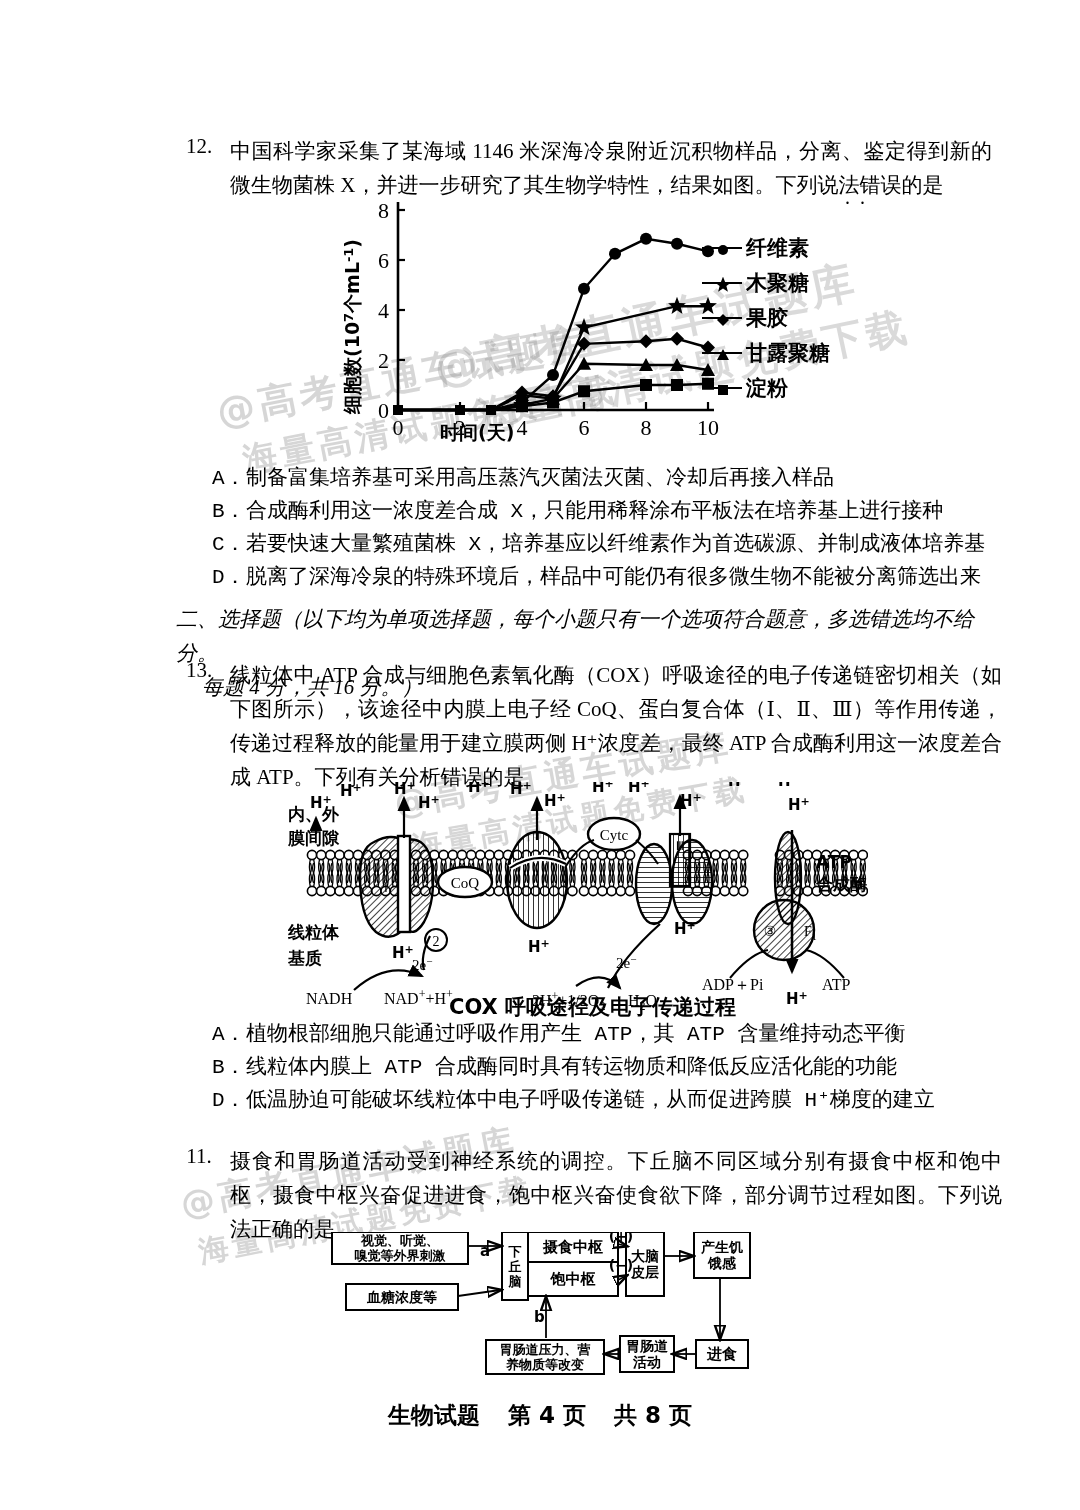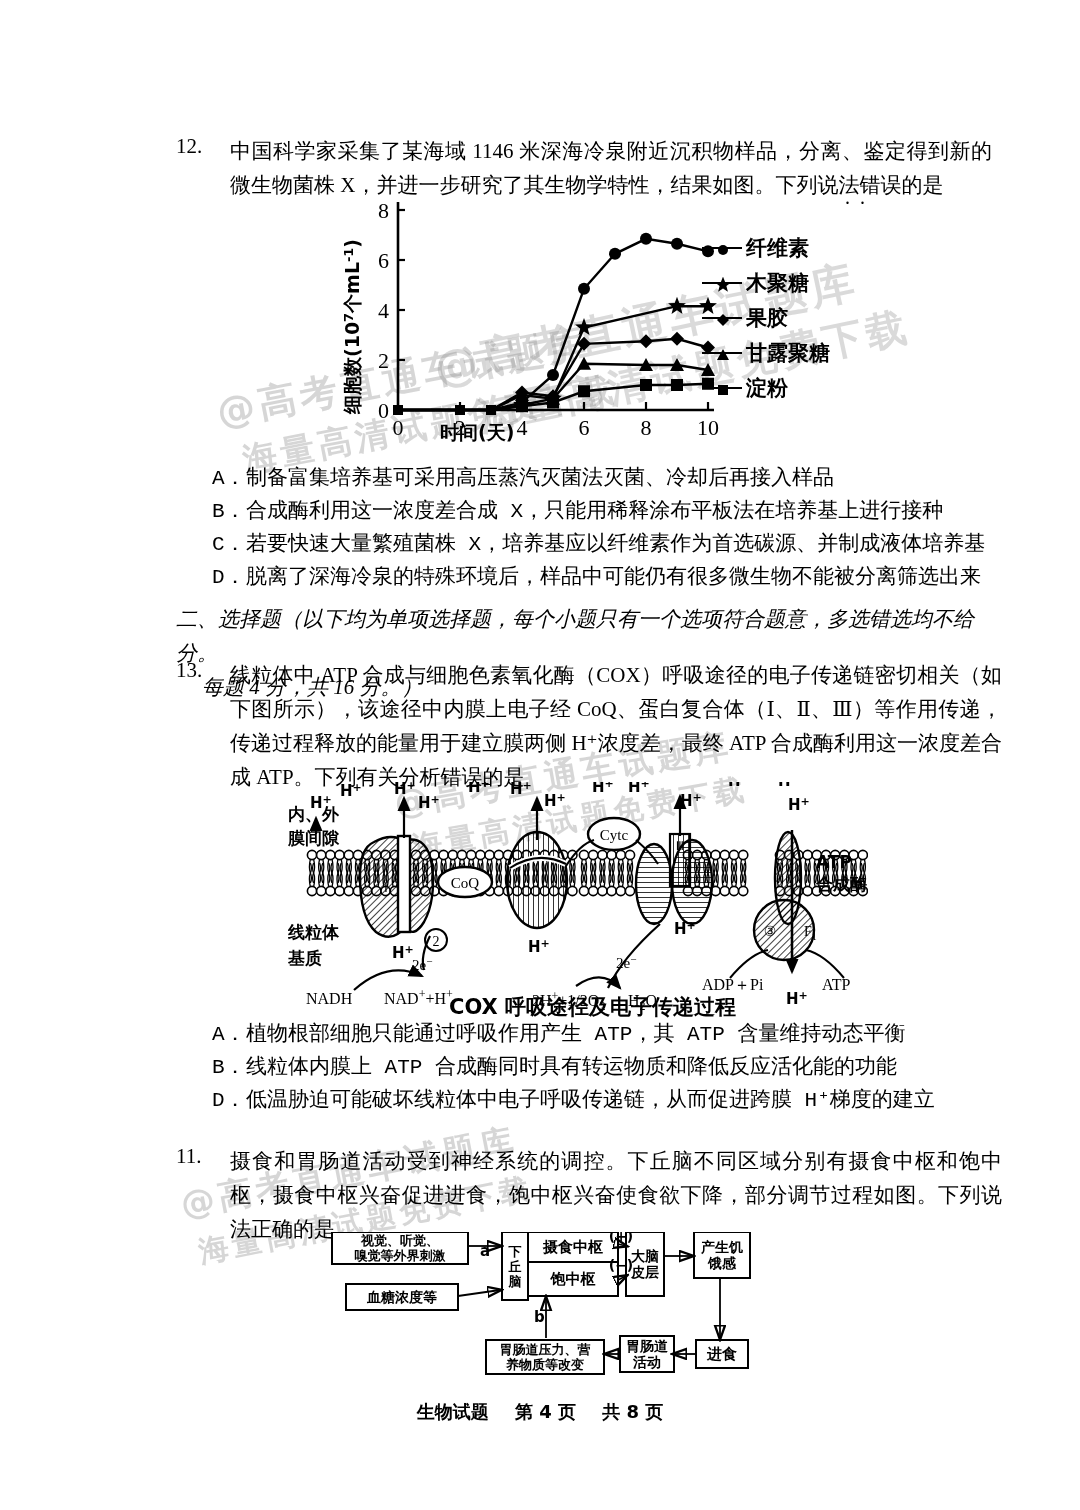--- a/index.html
+++ b/index.html
@@ -22,21 +22,21 @@
   .wm2{left:240px;top:402px;font-size:34px;transform:rotate(-11deg);}
   .wm3{left:392px;top:752px;font-size:34px;transform:rotate(-10deg);}
   .wm4{left:410px;top:798px;font-size:30px;transform:rotate(-10deg);}
   .wm5{left:178px;top:1150px;font-size:34px;transform:rotate(-11deg);}
   .wm6{left:196px;top:1200px;font-size:30px;transform:rotate(-11deg);}
   .wmc1{left:430px;top:296px;font-size:44px;transform:rotate(-12deg);color:rgba(140,140,140,0.32);}
   .wmc2{left:474px;top:344px;font-size:40px;transform:rotate(-12deg);color:rgba(140,140,140,0.32);}
 
   
   .qblock{position:absolute;}
-  .qnum{position:absolute;left:0;top:0;width:46px;text-align:left;font-size:21px;}
+  .qnum{position:absolute;left:0;top:0;width:46px;text-align:center;font-size:21px;}
   .qbody{margin-left:54px;font-size:21px;line-height:34px;text-align:justify;}
   .opt{font-size:21px;line-height:33px;white-space:nowrap;font-family:Liberation Mono, monospace;}
   .optl{display:inline-block;width:34px;}
   sup{font-size:0.68em;vertical-align:0.45em;}
   .dots{position:absolute;font-size:20px;letter-spacing:10px;}
 
   .sec{position:absolute;font-size:21px;line-height:34px;}
 
   
   #chart-area{position:absolute;left:228px;top:198px;width:660px;height:250px;}
@@ -53,21 +53,21 @@
   .legtxt{font-size:21px;font-family:"DejaVu Sans","Liberation Sans",sans-serif;font-weight:bold;}
 
   
   #mito{position:absolute;left:288px;top:782px;width:580px;height:232px;}
   .cap{position:absolute;font-size:21px;font-weight:bold;font-family:"DejaVu Sans","Liberation Sans",sans-serif;}
 
   
   #flow{position:absolute;left:330px;top:1232px;width:470px;height:180px;}
 
   .footer{position:absolute;left:0;right:0;top:1400px;text-align:center;
-    font-size:18px;font-weight:bold;font-family:"DejaVu Sans","Liberation Sans",sans-serif;}
+    font-size:23px;font-weight:bold;font-family:"DejaVu Sans","Liberation Sans",sans-serif;}
   .footer span{margin:0 10px;}
 </style>
 </head>
 <body>
 
 <div class="page">
 
   <div class="wm wm1">@高考直通车试题库</div>
   <div class="wm wm2">海量高清试题免费下载</div>
   <div class="wm wmc1">@高考直通车试题库</div>

